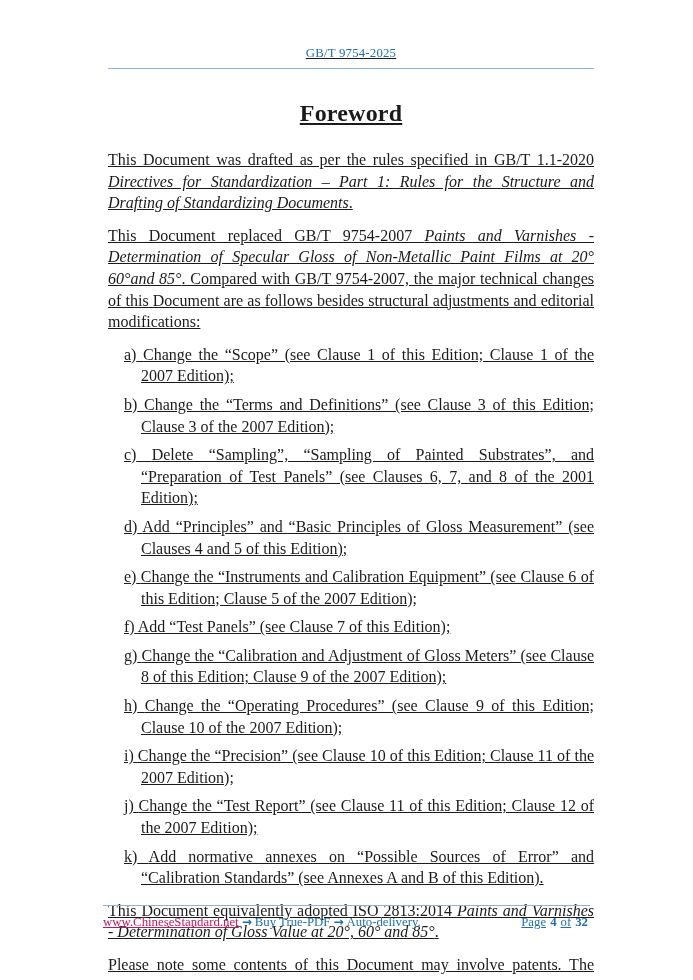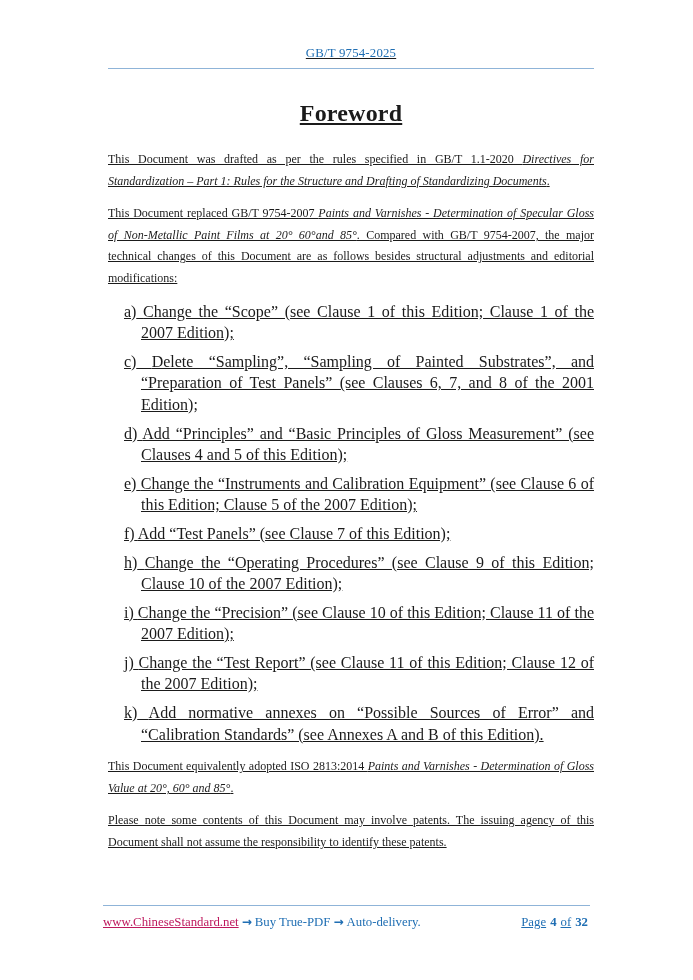--- a/index.html
+++ b/index.html
@@ -36,21 +36,21 @@
     margin: 7px 0 0 0;
   }
   .title {
     text-align: center;
     font-size: 24px;
     font-weight: bold;
     margin: 31px 0 22px 0;
     letter-spacing: 0.2px;
   }
   .doc p {
-    font-size: 12px;
+    font-size: 16px;
     line-height: 21.6px;
     text-align: justify;
     margin: 0 0 11px 0;
   }
   .doc ul {
     list-style: none;
     margin: 0 0 11px 0;
     padding: 0;
   }
   .doc li {
@@ -97,24 +97,26 @@
     <div class="header-text">GB/T 9754-2025</div>
     <hr class="header-rule">
 
     <h1 class="title">Foreword</h1>
 
     <p><span>This Document was drafted as per the rules specified in GB/T 1.1-2020 </span><span class="it">Directives for Standardization – Part 1: Rules for the Structure and Drafting of Standardizing Documents</span><span>.</span></p>
     <p><span>This Document replaced GB/T 9754-2007 </span><span class="it">Paints and Varnishes - Determination of Specular Gloss of Non-Metallic Paint Films at 20° 60°and 85°</span><span>. Compared with GB/T 9754-2007, the major technical changes of this Document are as follows besides structural adjustments and editorial modifications:</span></p>
 
     <ul>
       <li><span>a)</span> <span><span>Change the “Scope” (see Clause 1 of this Edition; Clause 1 of the 2007 Edition);</span></span></li>
+      <li><span>b)</span> <span><span>Change the “Terms and Definitions” (see Clause 3 of this Edition; Clause 3 of the 2007 Edition);</span></span></li>
       <li><span>c)</span> <span><span>Delete “Sampling”, “Sampling of Painted Substrates”, and “Preparation of Test Panels” (see Clauses 6, 7, and 8 of the 2001 Edition);</span></span></li>
       <li><span>d)</span> <span><span>Add “Principles” and “Basic Principles of Gloss Measurement” (see Clauses 4 and 5 of this Edition);</span></span></li>
       <li><span>e)</span> <span><span>Change the “Instruments and Calibration Equipment” (see Clause 6 of this Edition; Clause 5 of the 2007 Edition);</span></span></li>
       <li><span>f)</span> <span><span>Add “Test Panels” (see Clause 7 of this Edition);</span></span></li>
+      <li><span>g)</span> <span><span>Change the “Calibration and Adjustment of Gloss Meters” (see Clause 8 of this Edition; Clause 9 of the 2007 Edition);</span></span></li>
       <li><span>h)</span> <span><span>Change the “Operating Procedures” (see Clause 9 of this Edition; Clause 10 of the 2007 Edition);</span></span></li>
       <li><span>i)</span> <span><span>Change the “Precision” (see Clause 10 of this Edition; Clause 11 of the 2007 Edition);</span></span></li>
       <li><span>j)</span> <span><span>Change the “Test Report” (see Clause 11 of this Edition; Clause 12 of the 2007 Edition);</span></span></li>
       <li><span>k)</span> <span><span>Add normative annexes on “Possible Sources of Error” and “Calibration Standards” (see Annexes A and B of this Edition).</span></span></li>
     </ul>
 
     <p><span>This Document equivalently adopted ISO 2813:2014 </span><span class="it">Paints and Varnishes - Determination of Gloss Value at 20°, 60° and 85°</span><span>.</span></p>
     <p><span>Please note some contents of this Document may involve patents. The issuing agency of this Document shall not assume the responsibility to identify these patents.</span></p>
 
   </div>

